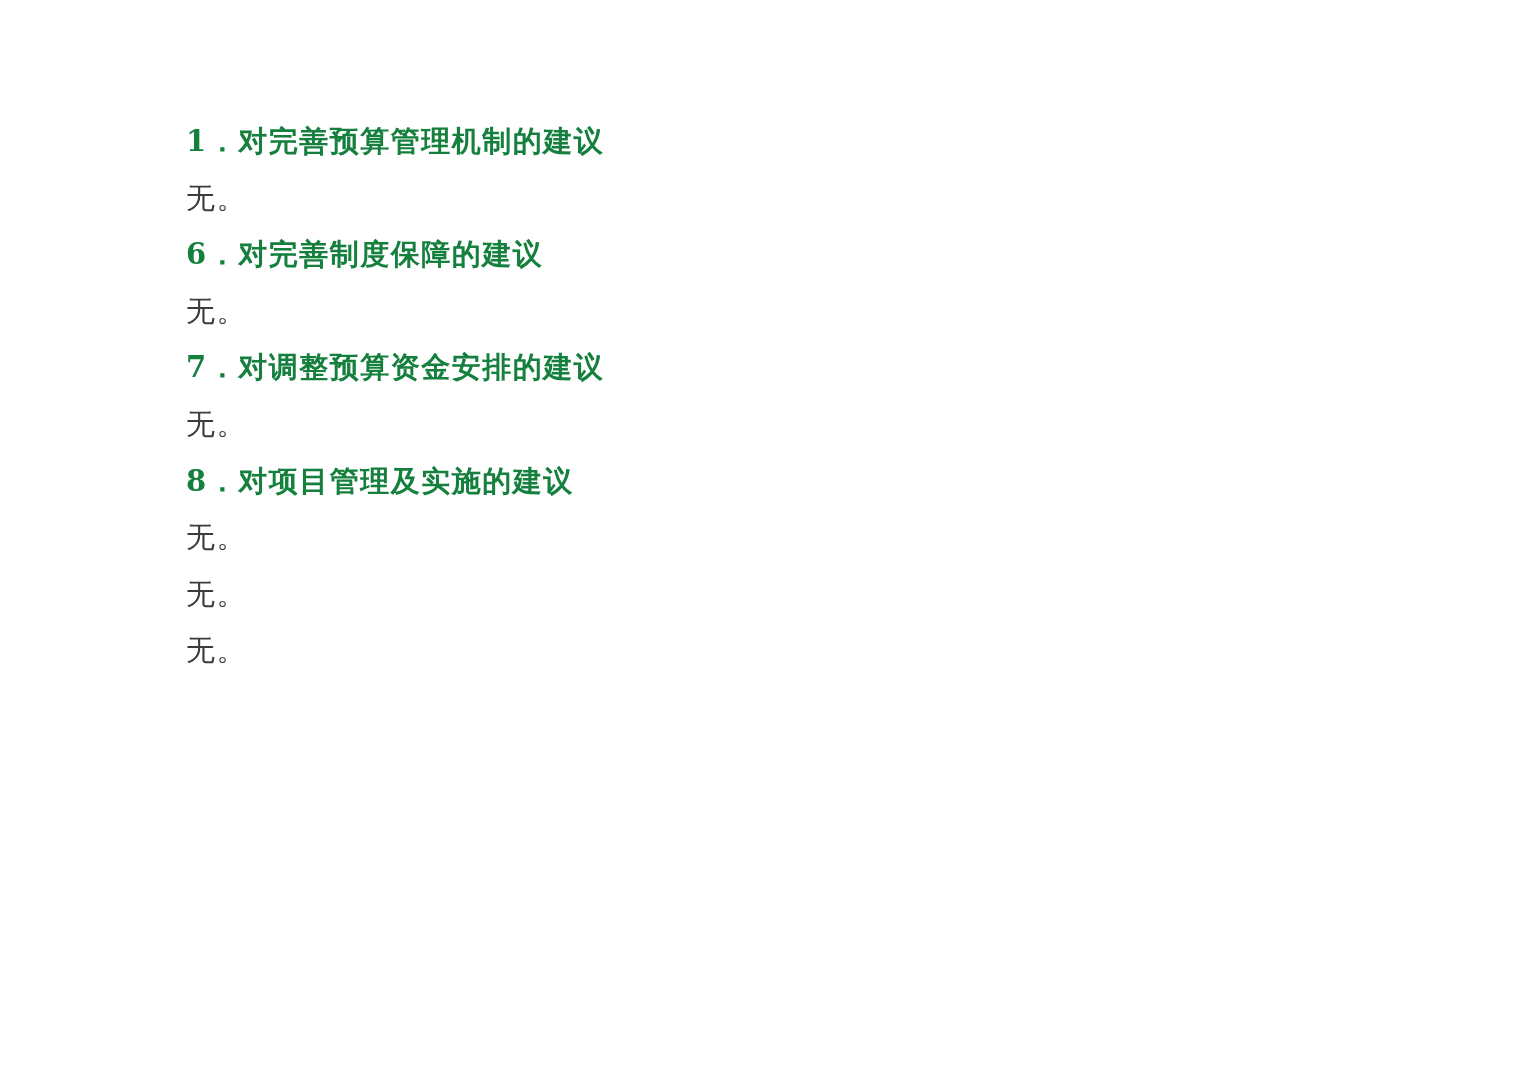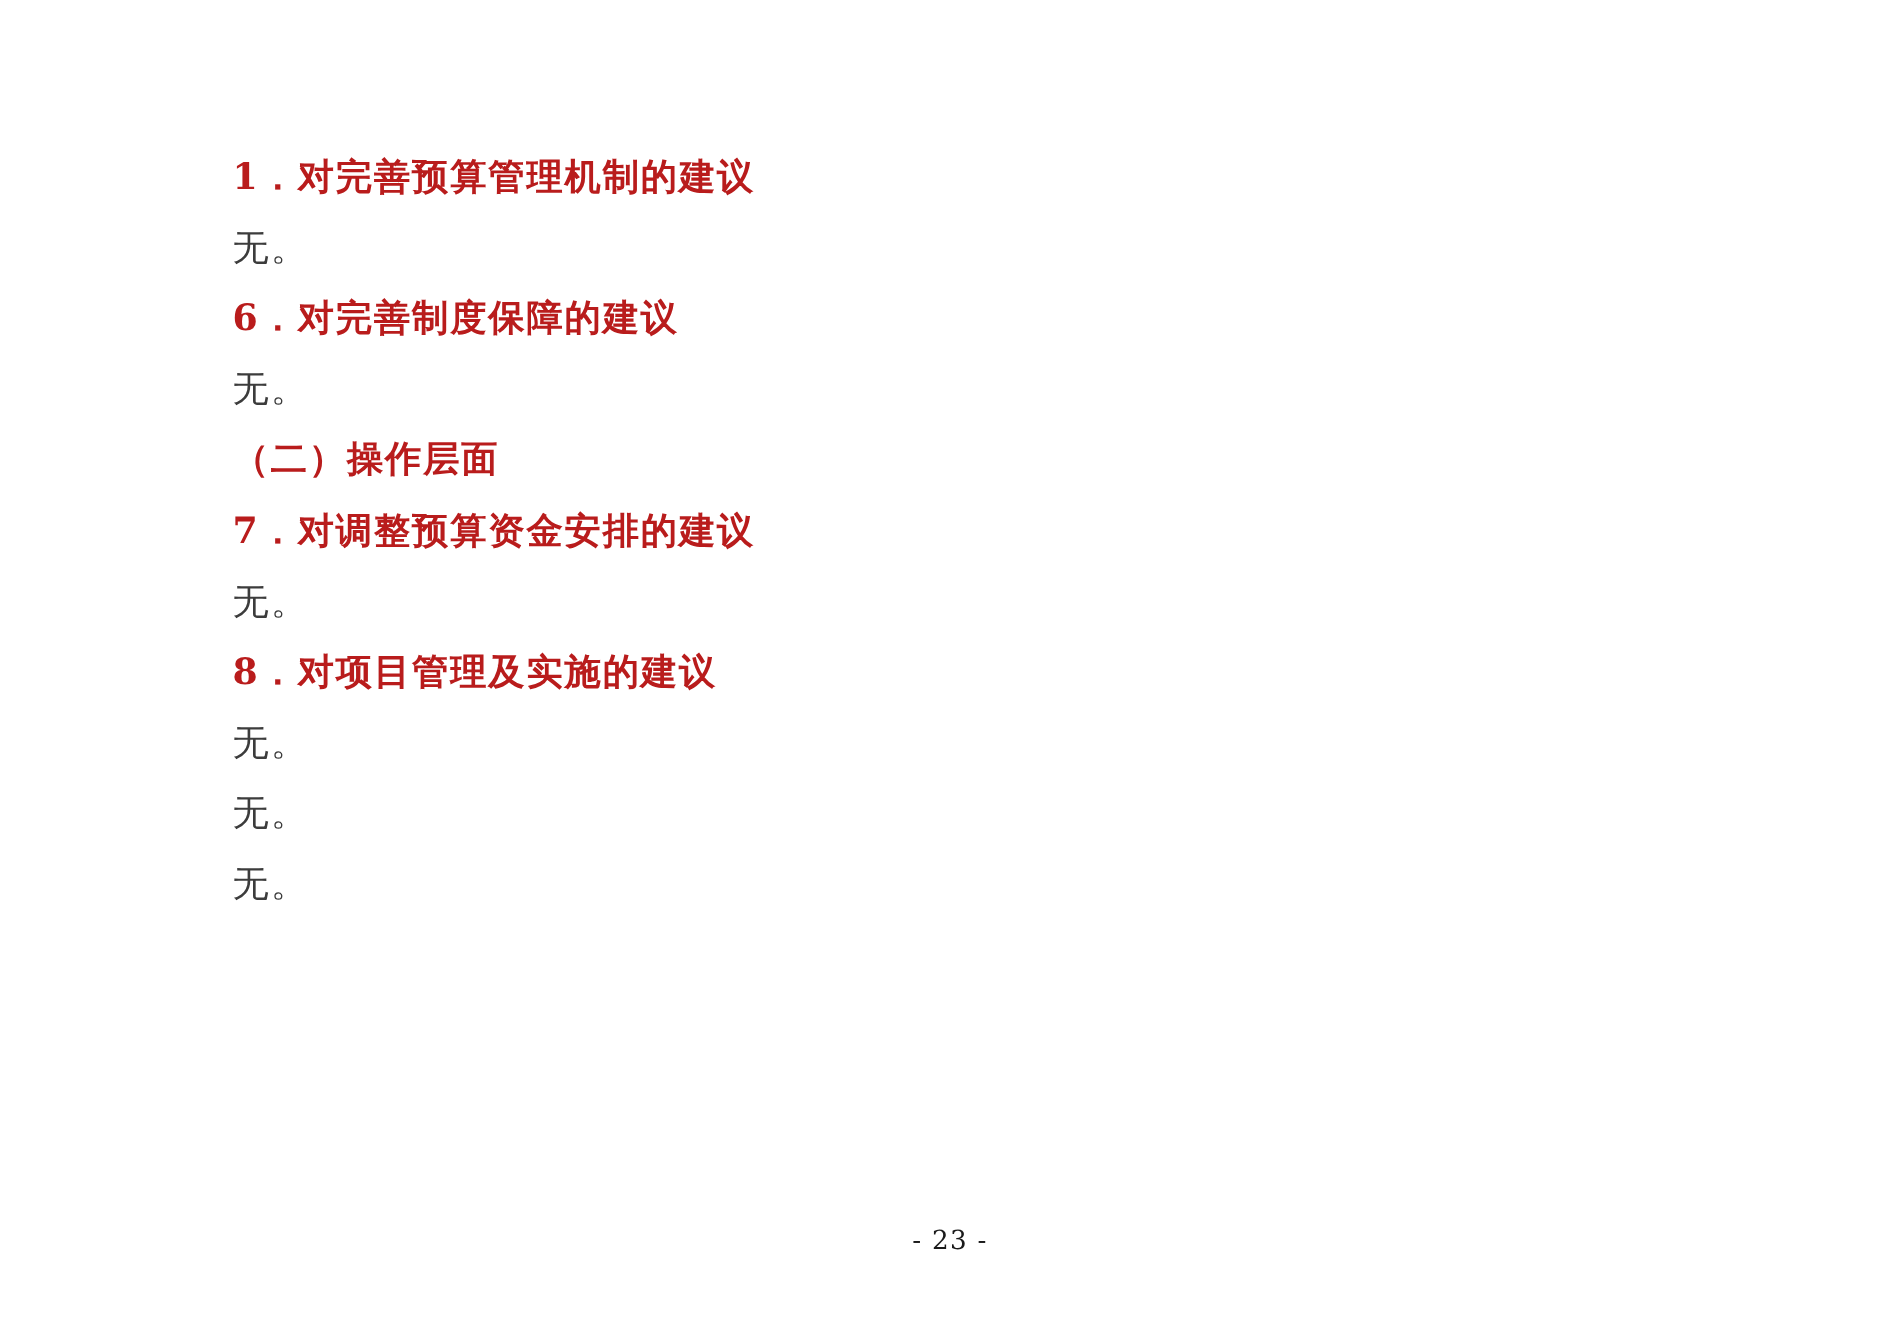--- a/index.html
+++ b/index.html
@@ -22,21 +22,21 @@
     right: 100px;
   }
   .line {
     height: 56.6px;
     line-height: 56.6px;
     font-size: 29px;
     white-space: pre;
   }
   .heading {
     font-weight: bold;
-    color: #b91c1c;
+    color: #15803d;
     letter-spacing: 1.5px;
   }
   .body-text {
     font-weight: normal;
     color: #3c3c3c;
     letter-spacing: 1.5px;
   }
   .page-number {
     position: absolute;
     left: 0;
@@ -52,22 +52,20 @@
 </style>
 </head>
 <body>
 
 <div class="page">
   <div class="content">
       <div class="line heading">1．对完善预算管理机制的建议</div>
       <div class="line body-text">无。</div>
       <div class="line heading">6．对完善制度保障的建议</div>
       <div class="line body-text">无。</div>
-      <div class="line heading">（二）操作层面</div>
       <div class="line heading">7．对调整预算资金安排的建议</div>
       <div class="line body-text">无。</div>
       <div class="line heading">8．对项目管理及实施的建议</div>
       <div class="line body-text">无。</div>
       <div class="line body-text">无。</div>
       <div class="line body-text">无。</div>
     </div>
-  <div class="page-number">- 23 -</div>
 </div>
 
 </body></html>

